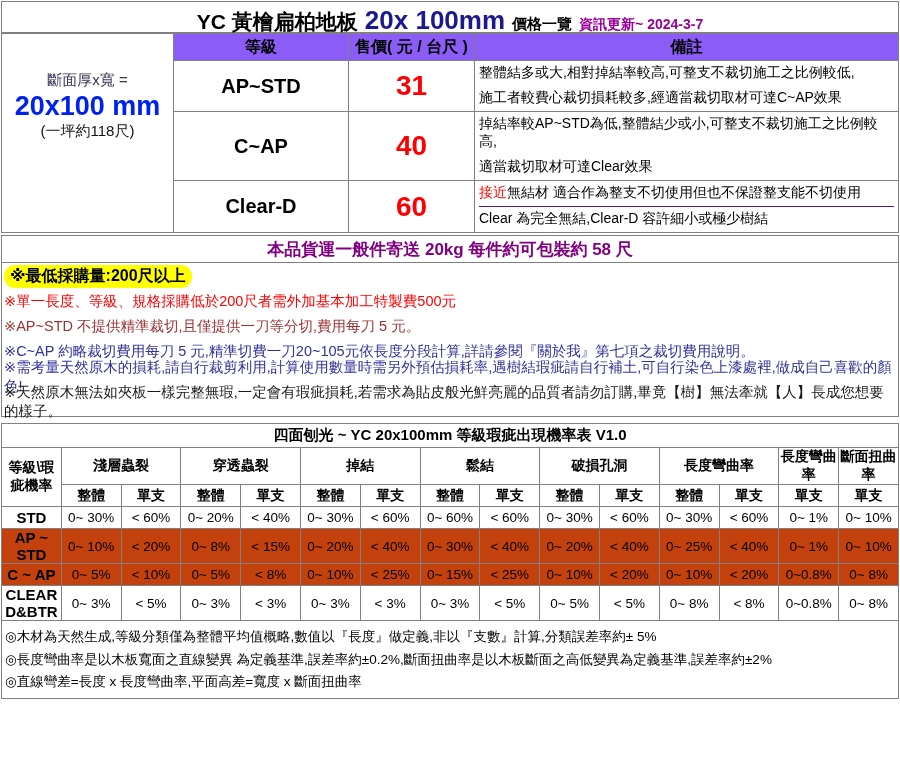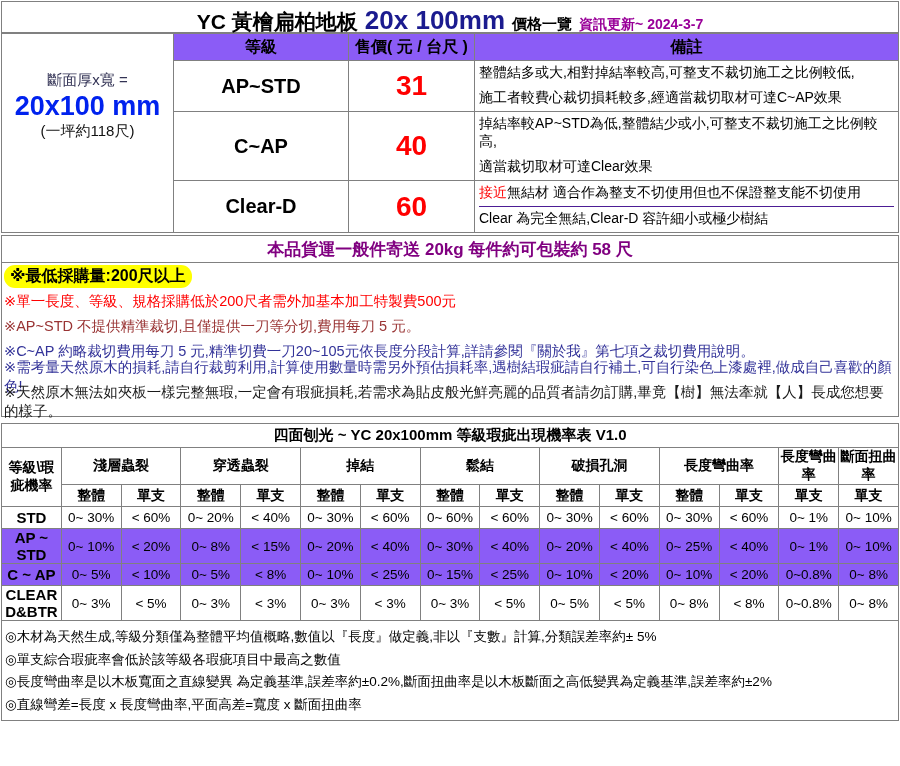--- a/index.html
+++ b/index.html
@@ -62,21 +62,21 @@
   
   .prob-table { width:898px; margin-top:6px; table-layout:fixed; }
   .prob-table td { border:1px solid #808080; text-align:center; }
   .prob-title { height:24px; font-size:15px; font-weight:bold; }
   .prob-table .hdr { font-size:14px; font-weight:bold; height:22px; }
   .prob-table .corner { font-size:14px; font-weight:bold; width:100px; }
   .prob-table .sub { width:53px; }
   .prob-table .wide { width:79px; }
   .prob-table .lbl { font-size:15px; font-weight:bold; height:22px; }
   .prob-table .val { font-size:13.5px; height:22px; }
-  .hl-row td { background:#8b5cf6; }
+  .hl-row td { background:#c2410c; }
 
   
   .footer-box { border:1px solid #808080; border-top:none; padding:5px 3px 4px 3px; }
   .f-line { font-size:13.5px; line-height:22.5px; color:#000; }
 </style>
 </head>
 <body>
 
 <div class="page">
 
@@ -237,19 +237,18 @@
       <td class="val">0~ 8%</td>
       <td class="val">&lt; 8%</td>
       <td class="val">0~0.8%</td>
       <td class="val">0~ 8%</td>
     </tr>
   </tbody>
     </table>
 
   <div class="footer-box">
     <div class="f-line">◎木材為天然生成,等級分類僅為整體平均值概略,數值以『長度』做定義,非以『支數』計算,分類誤差率約± 5%</div>
-    <div class="f-line">◎單支綜合瑕疵率會低於該等級各瑕疵項目中最高之數值</div>
     <div class="f-line">◎長度彎曲率是以木板寬面之直線變異 為定義基準,誤差率約±0.2%,斷面扭曲率是以木板斷面之高低變異為定義基準,誤差率約±2%</div>
     <div class="f-line">◎直線彎差=長度 x 長度彎曲率,平面高差=寬度 x 斷面扭曲率</div>
 
   </div>
 
 </div>
 
 </body></html>

